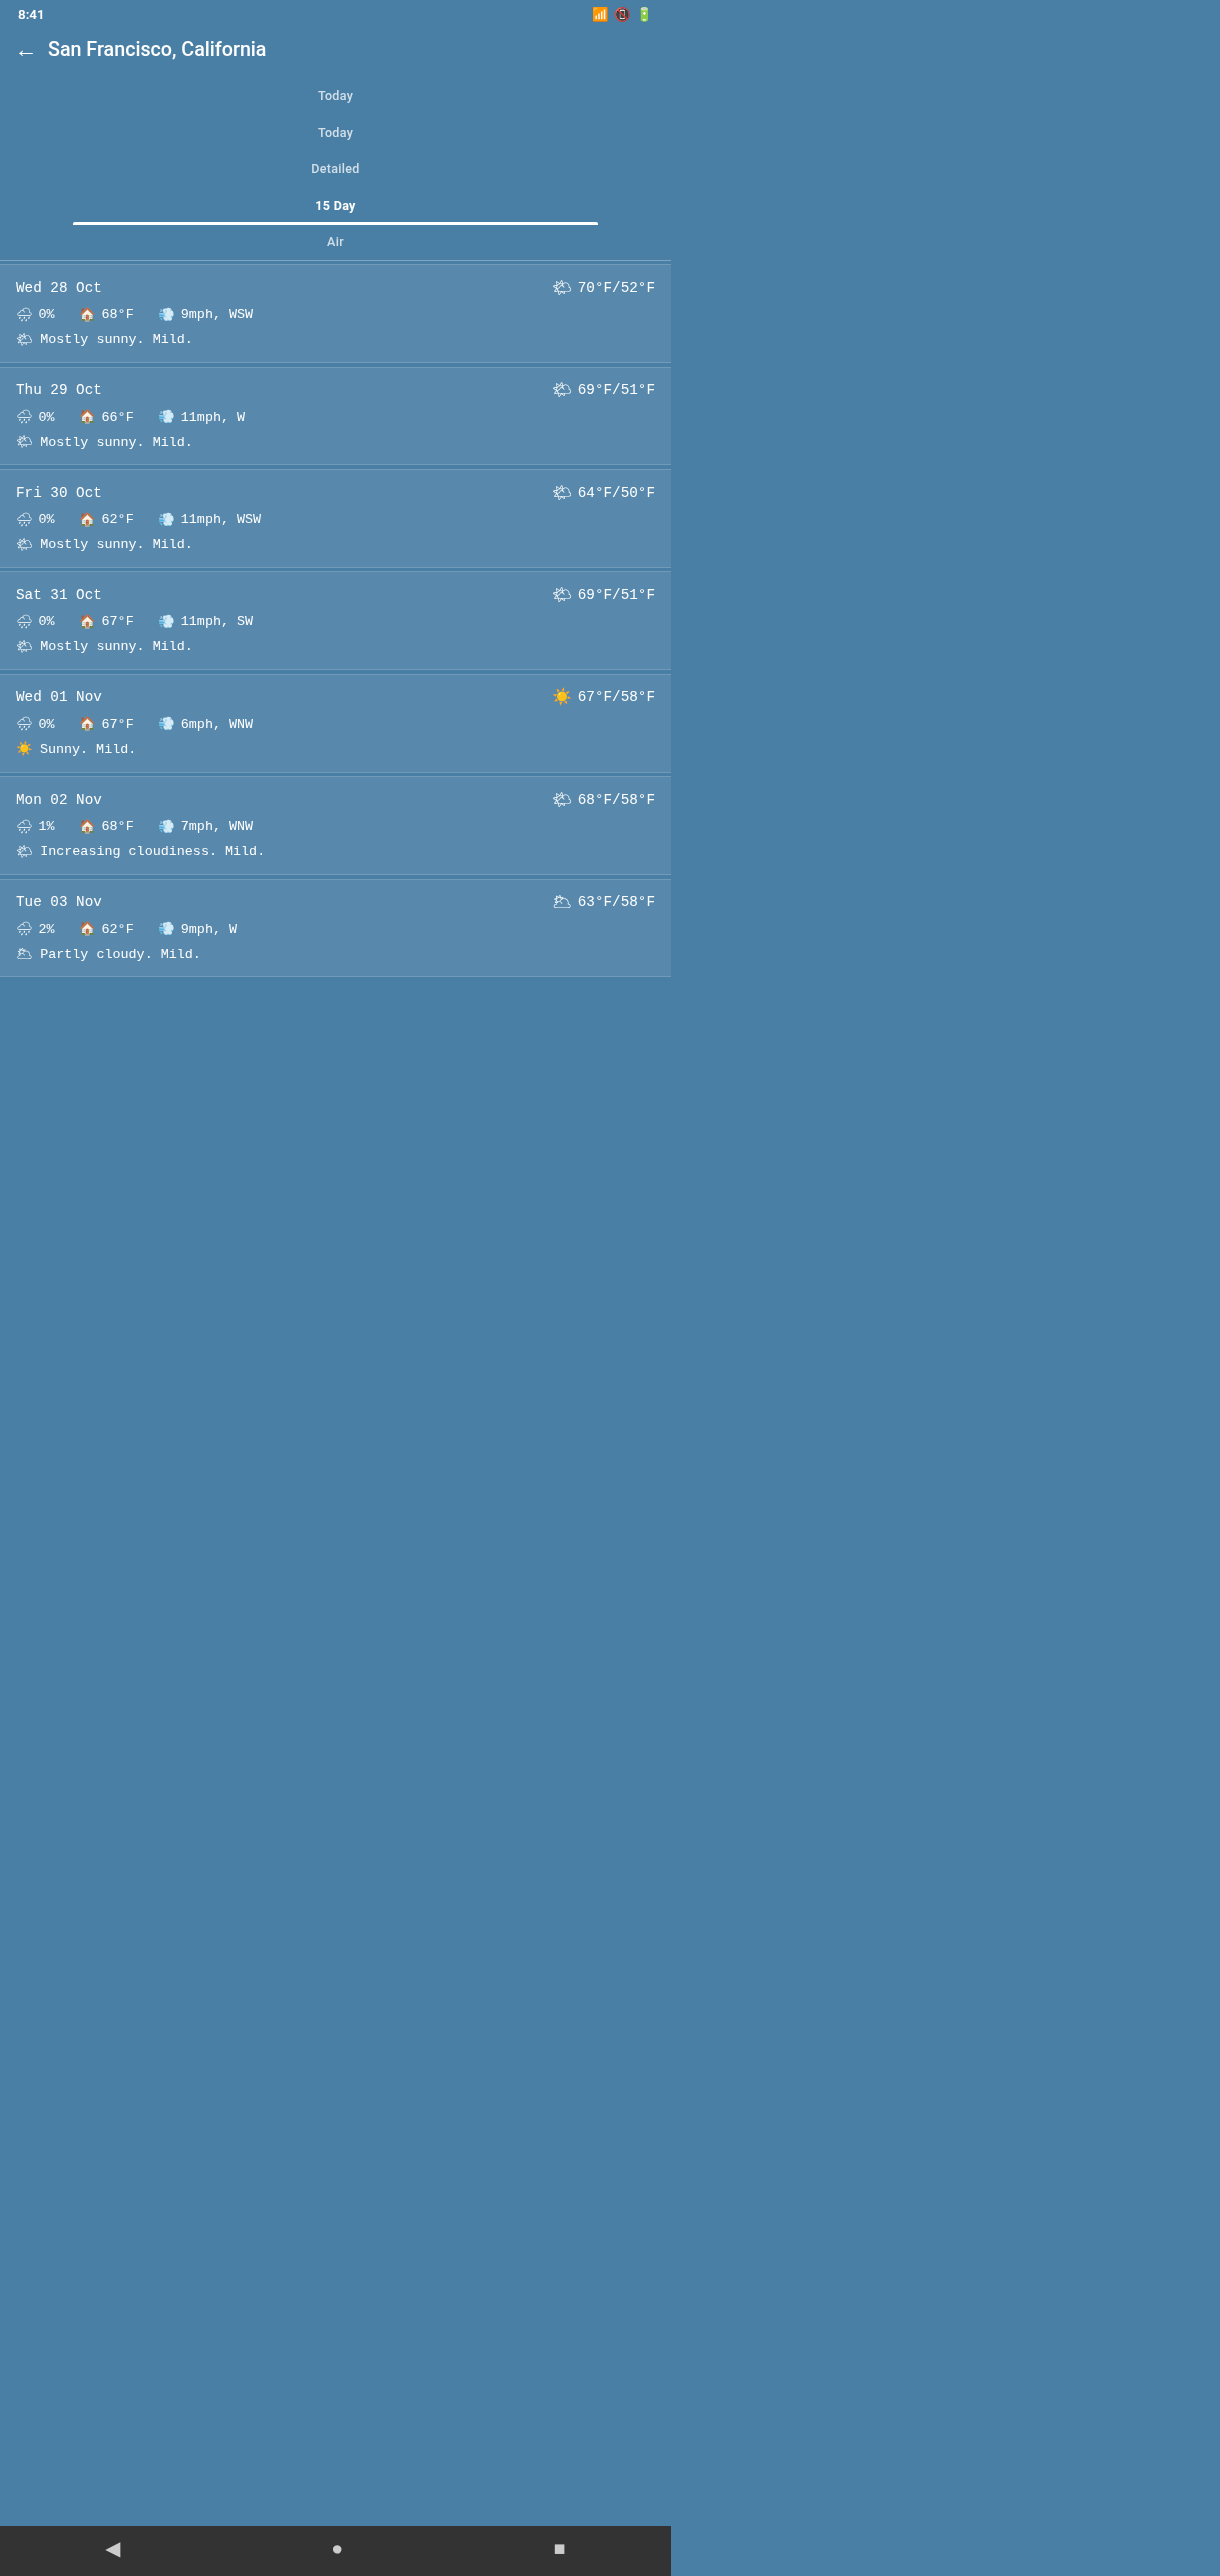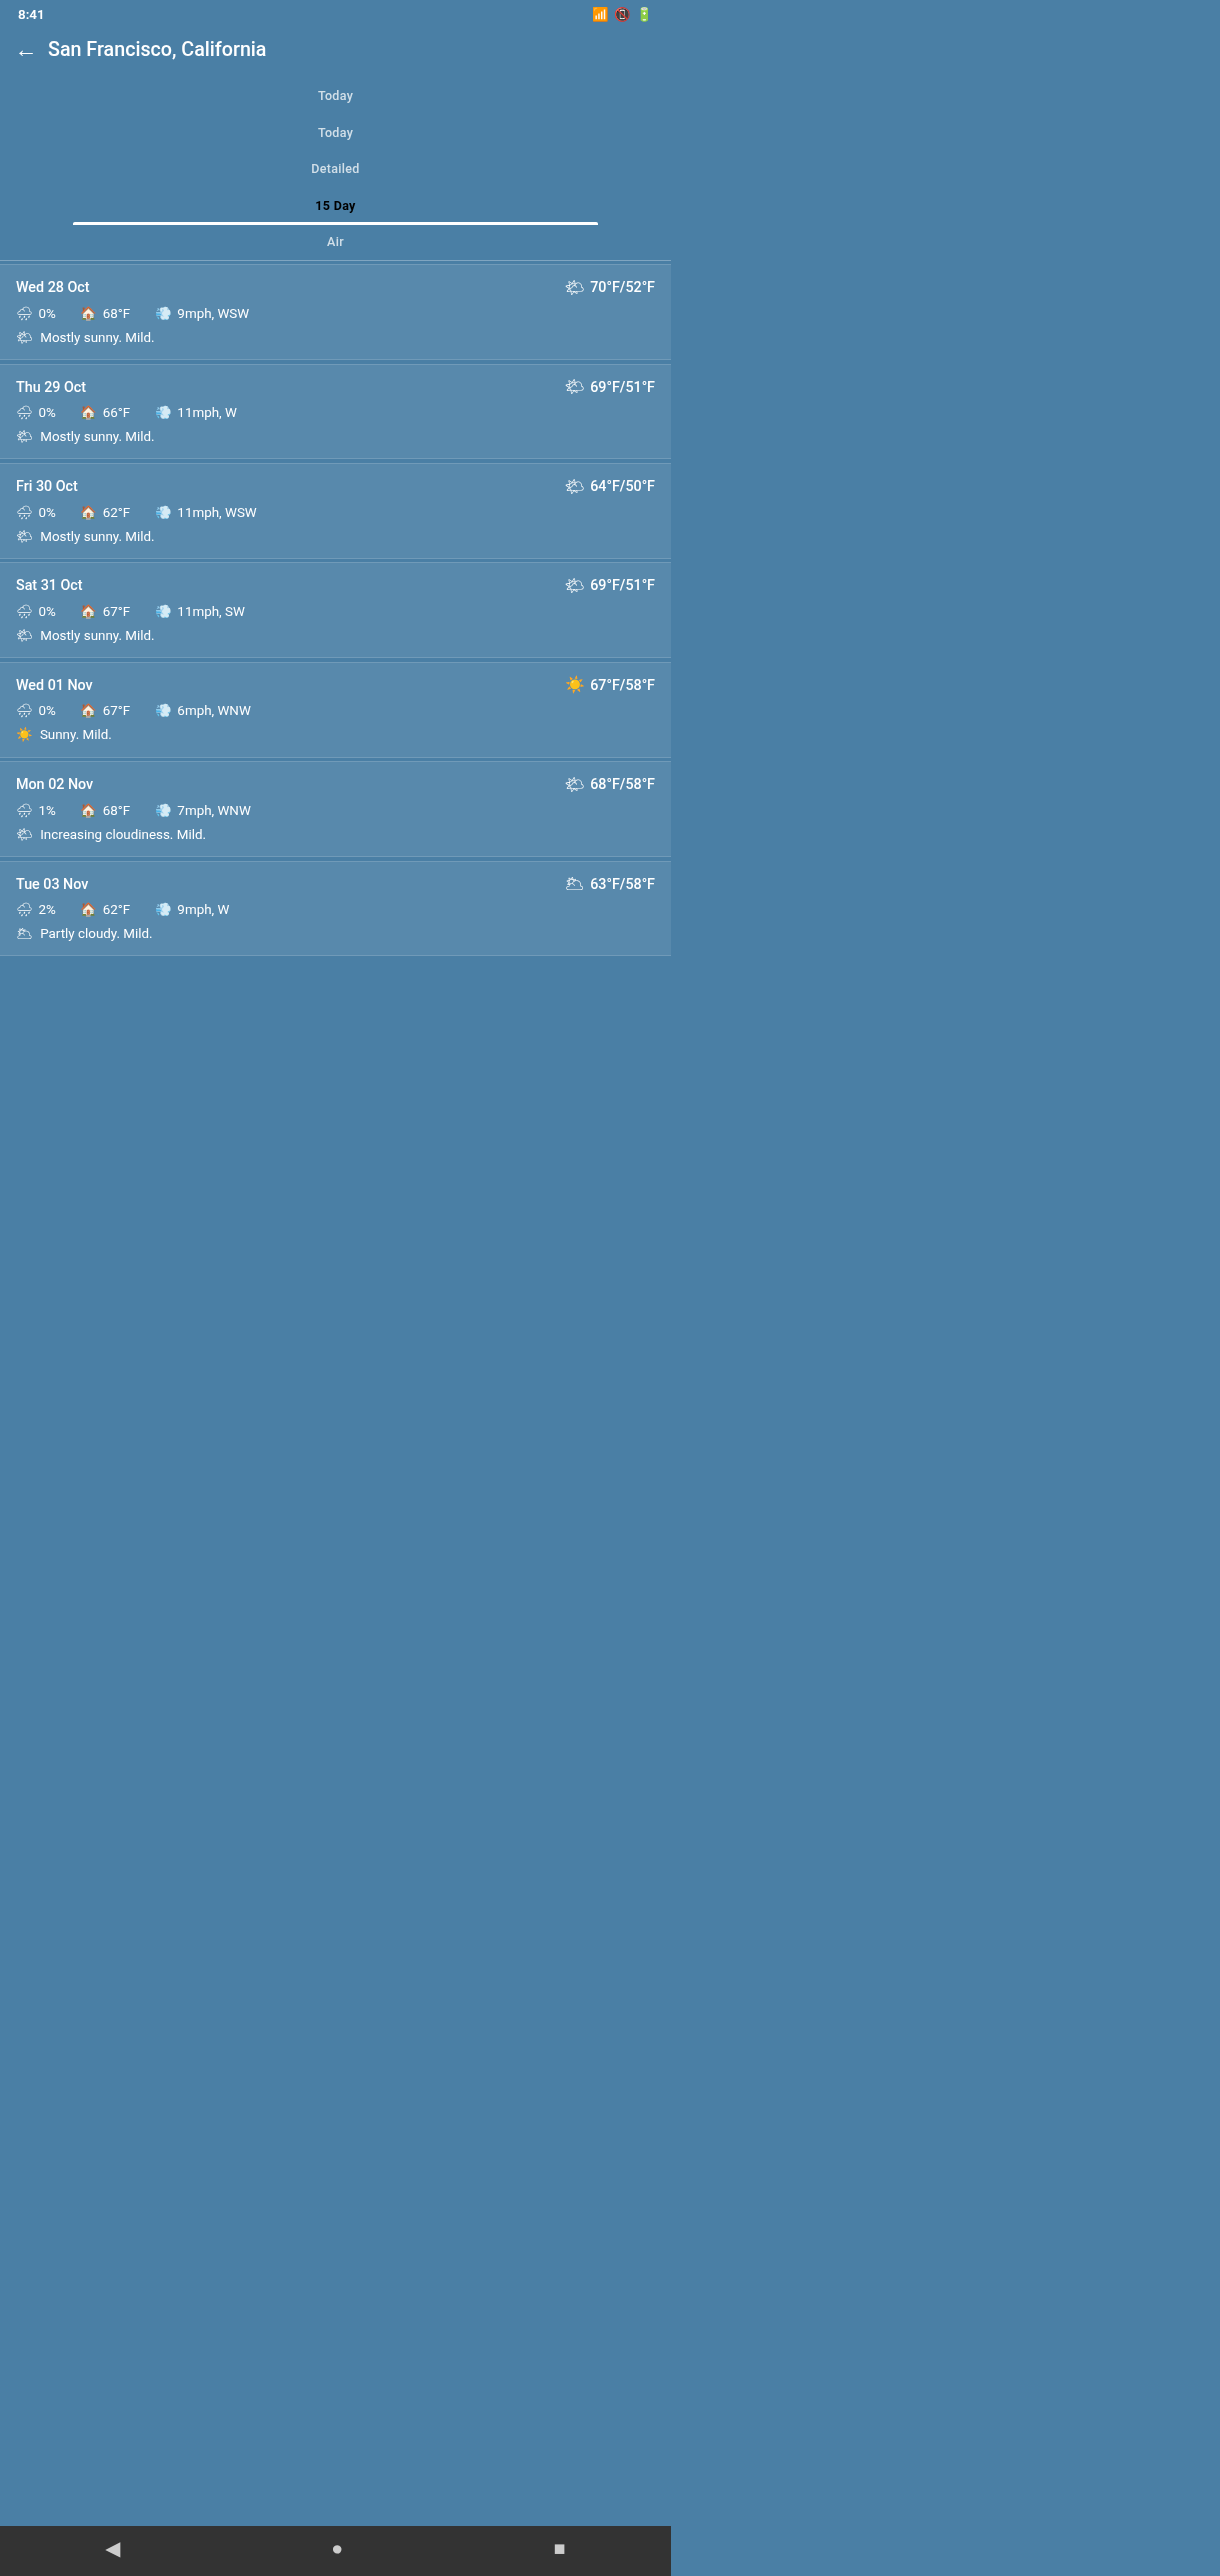--- a/index.html
+++ b/index.html
@@ -59,41 +59,42 @@
       text-align: center;
       padding: 10.7px 3.6px;
       font-size: 12.5px;
       font-weight: 500;
       color: rgba(255,255,255,0.75);
       cursor: pointer;
       position: relative;
       letter-spacing: 0.3px;
     }
     .tab.active {
-      color: #000000;
+      color: #ffffff;
       font-weight: 700;
     }
     .tab.active::after {
       content: '';
       position: absolute;
       bottom: -1.8px;
       left: 10%;
       width: 80%;
       height: 2.7px;
       background: #fff;
       border-radius: 1.8px 1.8px 0 0;
     }
 
     
     .day-card {
       background: rgba(255,255,255,0.08);
       margin: 3.6px 0;
       padding: 12.5px 16px 14.3px;
       border-top: 0.9px solid rgba(255,255,255,0.15);
       border-bottom: 0.9px solid rgba(255,255,255,0.15);
+      font-family: Liberation Mono, monospace;
     }
     .day-header {
       display: flex;
       justify-content: space-between;
       align-items: center;
       margin-bottom: 9px;
     }
     .day-name {
       font-size: 14.3px;
       font-weight: 500;

